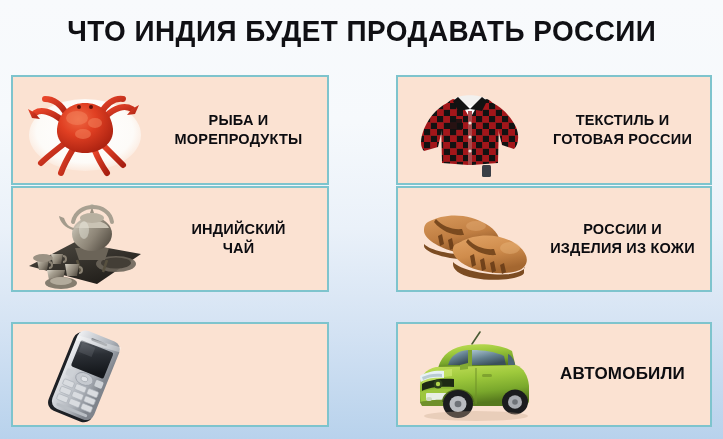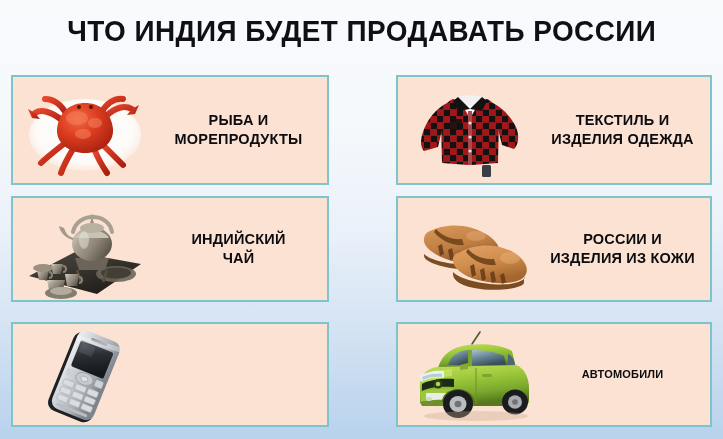--- a/index.html
+++ b/index.html
@@ -52,41 +52,41 @@
     background: #fbe2d2;
     border: 2px solid #7ec4cd;
     display: flex;
     align-items: center;
     overflow: hidden;
   }
   
   .col-left  { left: 11px;  width: 318px; }
   .col-right { left: 396px; width: 316px; }
   .row-1 { top: 13px;  height: 110px; }
-  .row-2 { top: 134px; height: 106px; }
+  .row-2 { top: 124px; height: 106px; }
   .row-3 { top: 260px; height: 105px; }
 
   .card-art {
     flex: 0 0 auto;
     width: 145px;
     height: 100%;
     position: relative;
   }
   .card-label {
     flex: 1 1 auto;
     text-align: center;
     font-size: 14.5px;
     font-weight: bold;
     line-height: 1.34;
     color: #0c0c10;
     letter-spacing: 0.2px;
     padding-right: 8px;
     white-space: pre-line;
   }
-  .card-label.single { font-size: 11px; }
+  .card-label.single { font-size: 17px; }
 
   
   .art-svg { position: absolute; left: 0; top: 0; }
 </style>
 </head>
 <body>
 
 <div class="title-bar">
   <div class="title-text">ЧТО  ИНДИЯ  БУДЕТ  ПРОДАВАТЬ РОССИИ</div>
 </div>
@@ -182,21 +182,21 @@
         <circle cx="72" cy="46" r="1.6" fill="#e9e4dc"></circle>
         <circle cx="72" cy="60" r="1.6" fill="#e9e4dc"></circle>
         <circle cx="72" cy="74" r="1.6" fill="#e9e4dc"></circle>
 
         <rect x="52" y="42" width="12" height="11" fill="#121212" opacity="0.85"></rect>
 
         <rect x="84" y="88" width="9" height="12" rx="1.5" fill="#3a3f46"></rect>
       </svg>
     </div>
     <div class="card-label">ТЕКСТИЛЬ И
-ИЗДЕЛИЯ  ОДЕЖДА</div>
+ГОТОВАЯ  РОССИИ</div>
   </div>
 
   <div class="card col-left row-2">
     <div class="card-art">
       <svg class="art-svg" width="145" height="106" viewBox="0 0 145 106">
         <defs>
           <linearGradient id="silverG" x1="0" y1="0" x2="1" y2="0.6">
             <stop offset="0%" stop-color="#d9d4c8"></stop>
             <stop offset="35%" stop-color="#a9a293"></stop>
             <stop offset="65%" stop-color="#8d8577"></stop>

